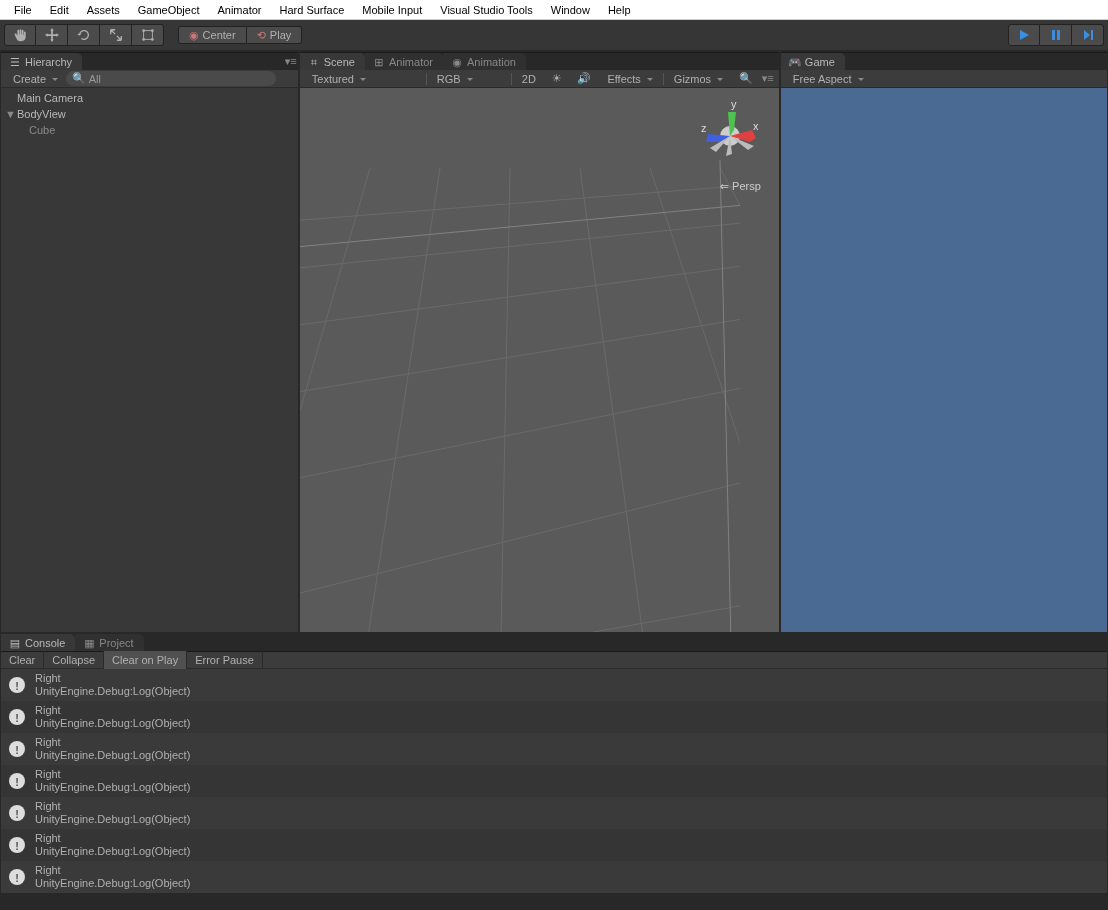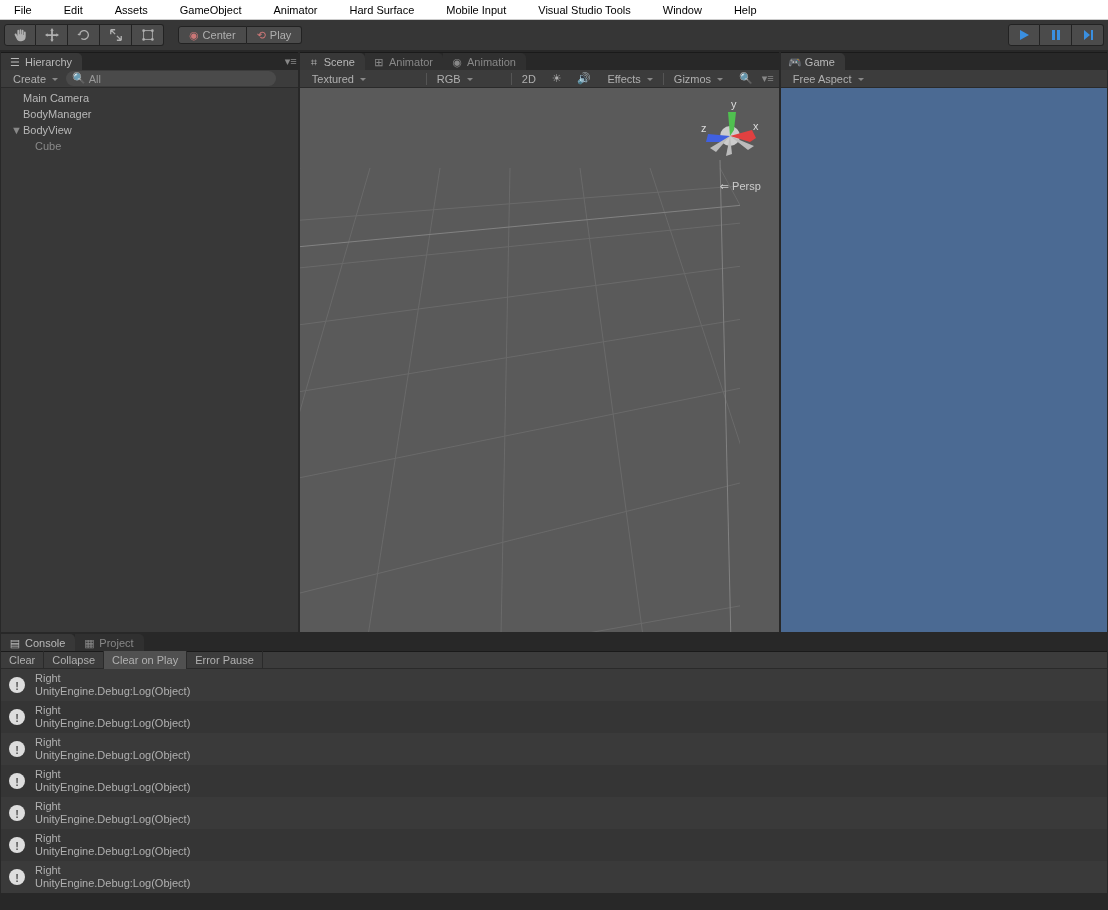--- a/index.html
+++ b/index.html
@@ -1,19 +1,19 @@
 <!DOCTYPE html>
 <html><head>
 <meta charset="utf-8">
 <style>
 * { margin: 0; padding: 0; box-sizing: border-box; font-family: "Lucida Grande", "Segoe UI", Arial, sans-serif; font-size: 11px; }
 body { background: #282828; width: 1108px; height: 910px; overflow: hidden; color: #b8b8b8; }
 
 
-.menu-bar { background: #fff; height: 20px; display: flex; align-items: center; padding: 0 6px; gap: 16px; border-bottom: 1px solid #ccc; }
+.menu-bar { background: #fff; height: 20px; display: flex; align-items: center; padding: 0 6px; gap: 2px; border-bottom: 1px solid #ccc; }
 .menu-item { color: #000; padding: 2px 8px; cursor: default; }
 
 
 .editor-toolbar { background: #363636; height: 30px; display: flex; align-items: center; padding: 0 4px; }
 .tool-group { display: flex; margin-right: 14px; }
 .tool-btn { width: 32px; height: 22px; background: #4b4b4b; border: 1px solid #222; display: flex; align-items: center; justify-content: center; color: #b0b0b0; }
 .tool-btn:first-child { border-radius: 3px 0 0 3px; }
 .tool-btn:last-child { border-radius: 0 3px 3px 0; }
 .tool-btn + .tool-btn { border-left: none; }
 .pivot-btn { height: 18px; padding: 0 10px; background: #4b4b4b; border: 1px solid #222; display: flex; align-items: center; gap: 4px; color: #b0b0b0; border-radius: 3px; }
@@ -39,21 +39,21 @@
 .tab.inactive { background: #303030; color: #888; }
 .tab .icon{ width:12px; height:12px; display:inline-flex; align-items:center; justify-content:center;}
 .tab-menu { margin-left: auto; width:14px; display:flex; align-items:center; justify-content:center; color:#888;}
 
 .panel-toolbar { height: 18px; background: #3c3c3c; border-bottom: 1px solid #2a2a2a; display: flex; align-items: center; padding: 0 4px; gap: 0; }
 .tb-btn { padding: 0 8px; height: 15px; color: #b0b0b0; display:flex; align-items:center; gap:3px;}
 .tb-drop::after{ content:""; border:3px solid transparent; border-top-color:#888; margin-left:3px; position:relative; top:2px;}
 .tb-sep { width:1px; height:12px; background:#555; margin:0 2px;}
 .search-box { width: 210px; height: 15px; background: #4a4a4a; border-radius: 8px; display:flex; align-items:center; padding:0 6px; color:#999;}
 
-.hierarchy-list { padding: 2px 6px; }
+.hierarchy-list { padding: 2px 0; }
 .hier-item { height: 16px; display: flex; align-items: center; padding-left: 16px; color: #b8b8b8; }
 .hier-item.child1 { padding-left: 28px; color: #8a8a8a;}
 .hier-item.parent { padding-left: 4px;}
 .hier-item .arrow{ width:12px; color:#888;}
 
 .scene-view { flex: 1; background: #5a5a5a; position: relative; overflow: hidden; }
 .scene-view svg{ position:absolute; top:0; left:0;}
 .game-view { flex: 1; background: #4b6a93; }
 
 .gizmo { position:absolute; top: 8px; right: 14px; width: 70px; height: 80px;}
@@ -164,23 +164,20 @@
           <span>Create</span>
         </div>
       <div class="search-box">
         <span style="margin-right:3px;">🔍</span>
         <span>All</span>
       </div>
     </div>
     <div class="hierarchy-list" id="hierarchy-list">
         <div class="hier-item">
           <span>Main Camera</span>
-        </div>
-        <div class="hier-item">
-          <span>BodyManager</span>
         </div>
         <div class="hier-item parent">
           <span class="arrow">▼</span>
           <span>BodyView</span>
         </div>
         <div class="hier-item child1">
           <span>Cube</span>
         </div>
       </div>
   </div>

